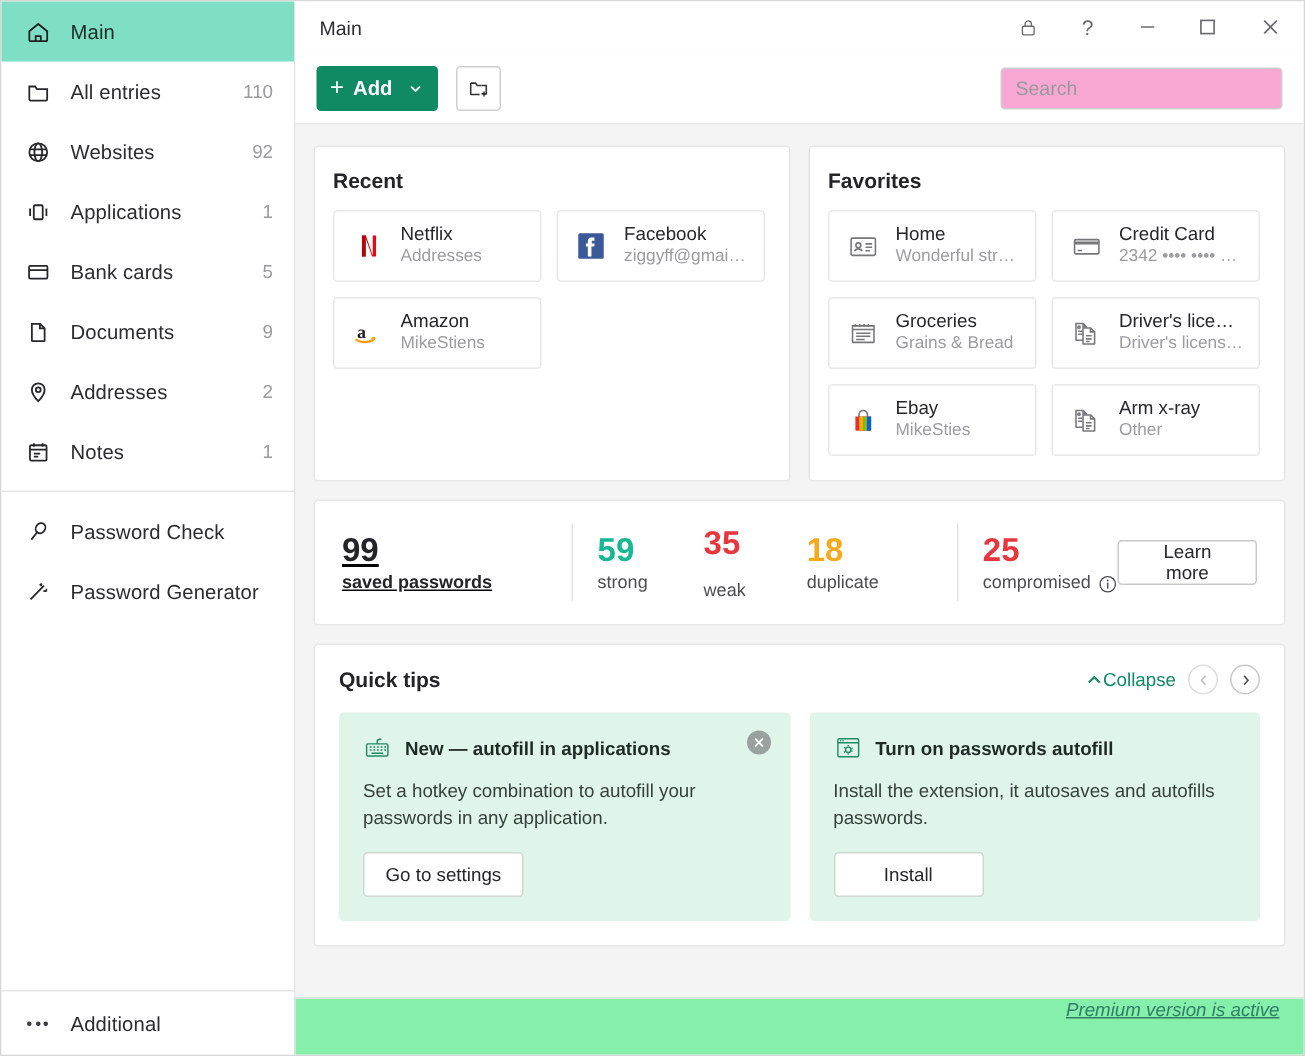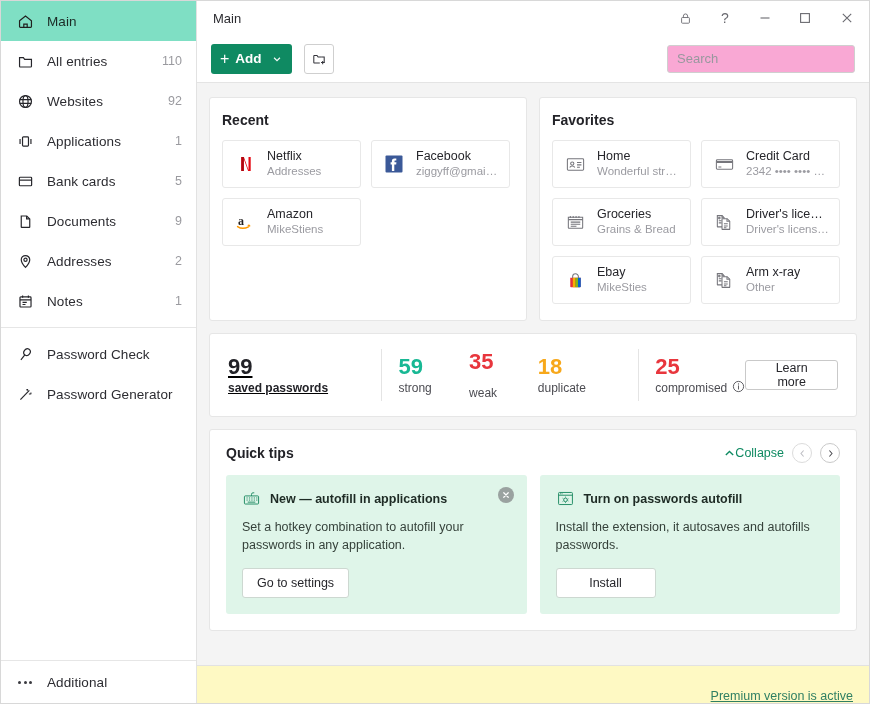--- a/index.html
+++ b/index.html
@@ -168,21 +168,21 @@
   .stat { display: flex; flex-direction: column; justify-content: center; }
   .stat .num { font-size: 22px; font-weight: bold; line-height: 26px; }
   .stat .cap { font-size: 12px; color: #4c4c52; line-height: 16px; }
   .stat.total .num { color: #232328; }
   .stat.total .cap { color: #232328; font-weight: bold; }
   .stat.total { width: 140px; text-decoration: underline; }
   .vdiv { width: 1px; height: 52px; background: #e4e4e4; margin: 0 16px; }
   .g-strong { width: 72px; }
   .g-weak { width: 70px; gap: 10px; }
   .g-dup { width: 86px; }
-  .stat .cap-row { display: flex; align-items: flex-start; gap: 5px; }
+  .stat .cap-row { display: flex; align-items: flex-end; gap: 5px; }
   .learn-btn {
     margin-left: auto;
     height: 30px; padding: 0 14px;
     border: 1px solid #c9c9c9; border-radius: 3px;
     background: #fff; font-size: 12.5px; color: #26262b;
     cursor: pointer; font-family: "Liberation Sans", sans-serif;
   }
 
   
   .tips { padding: 13px 16px 16px 16px; }
@@ -226,23 +226,24 @@
     width: 16px; height: 16px; border-radius: 50%;
     background: #9aa2a0; color: #fff;
     display: flex; align-items: center; justify-content: center;
     font-size: 10px; cursor: pointer; line-height: 1;
   }
 
   .spacer { flex: 1; }
   .footer {
     height: 38px; flex: 0 0 38px;
     border-top: 1px solid #e2e2e2;
-    background: #fef9c3;
-    display: flex; align-items: flex-end; justify-content: flex-end;
+    background: #86efac;
+    display: flex; align-items: flex-start; justify-content: flex-end;
     padding-right: 16px;
+    font-style: italic;
   }
   .footer a {
     font-size: 12.5px; color: #2f7f63;
     text-decoration: underline; cursor: pointer;
   }
   svg { display: block; }
 </style>
 </head>
 <body>
 

